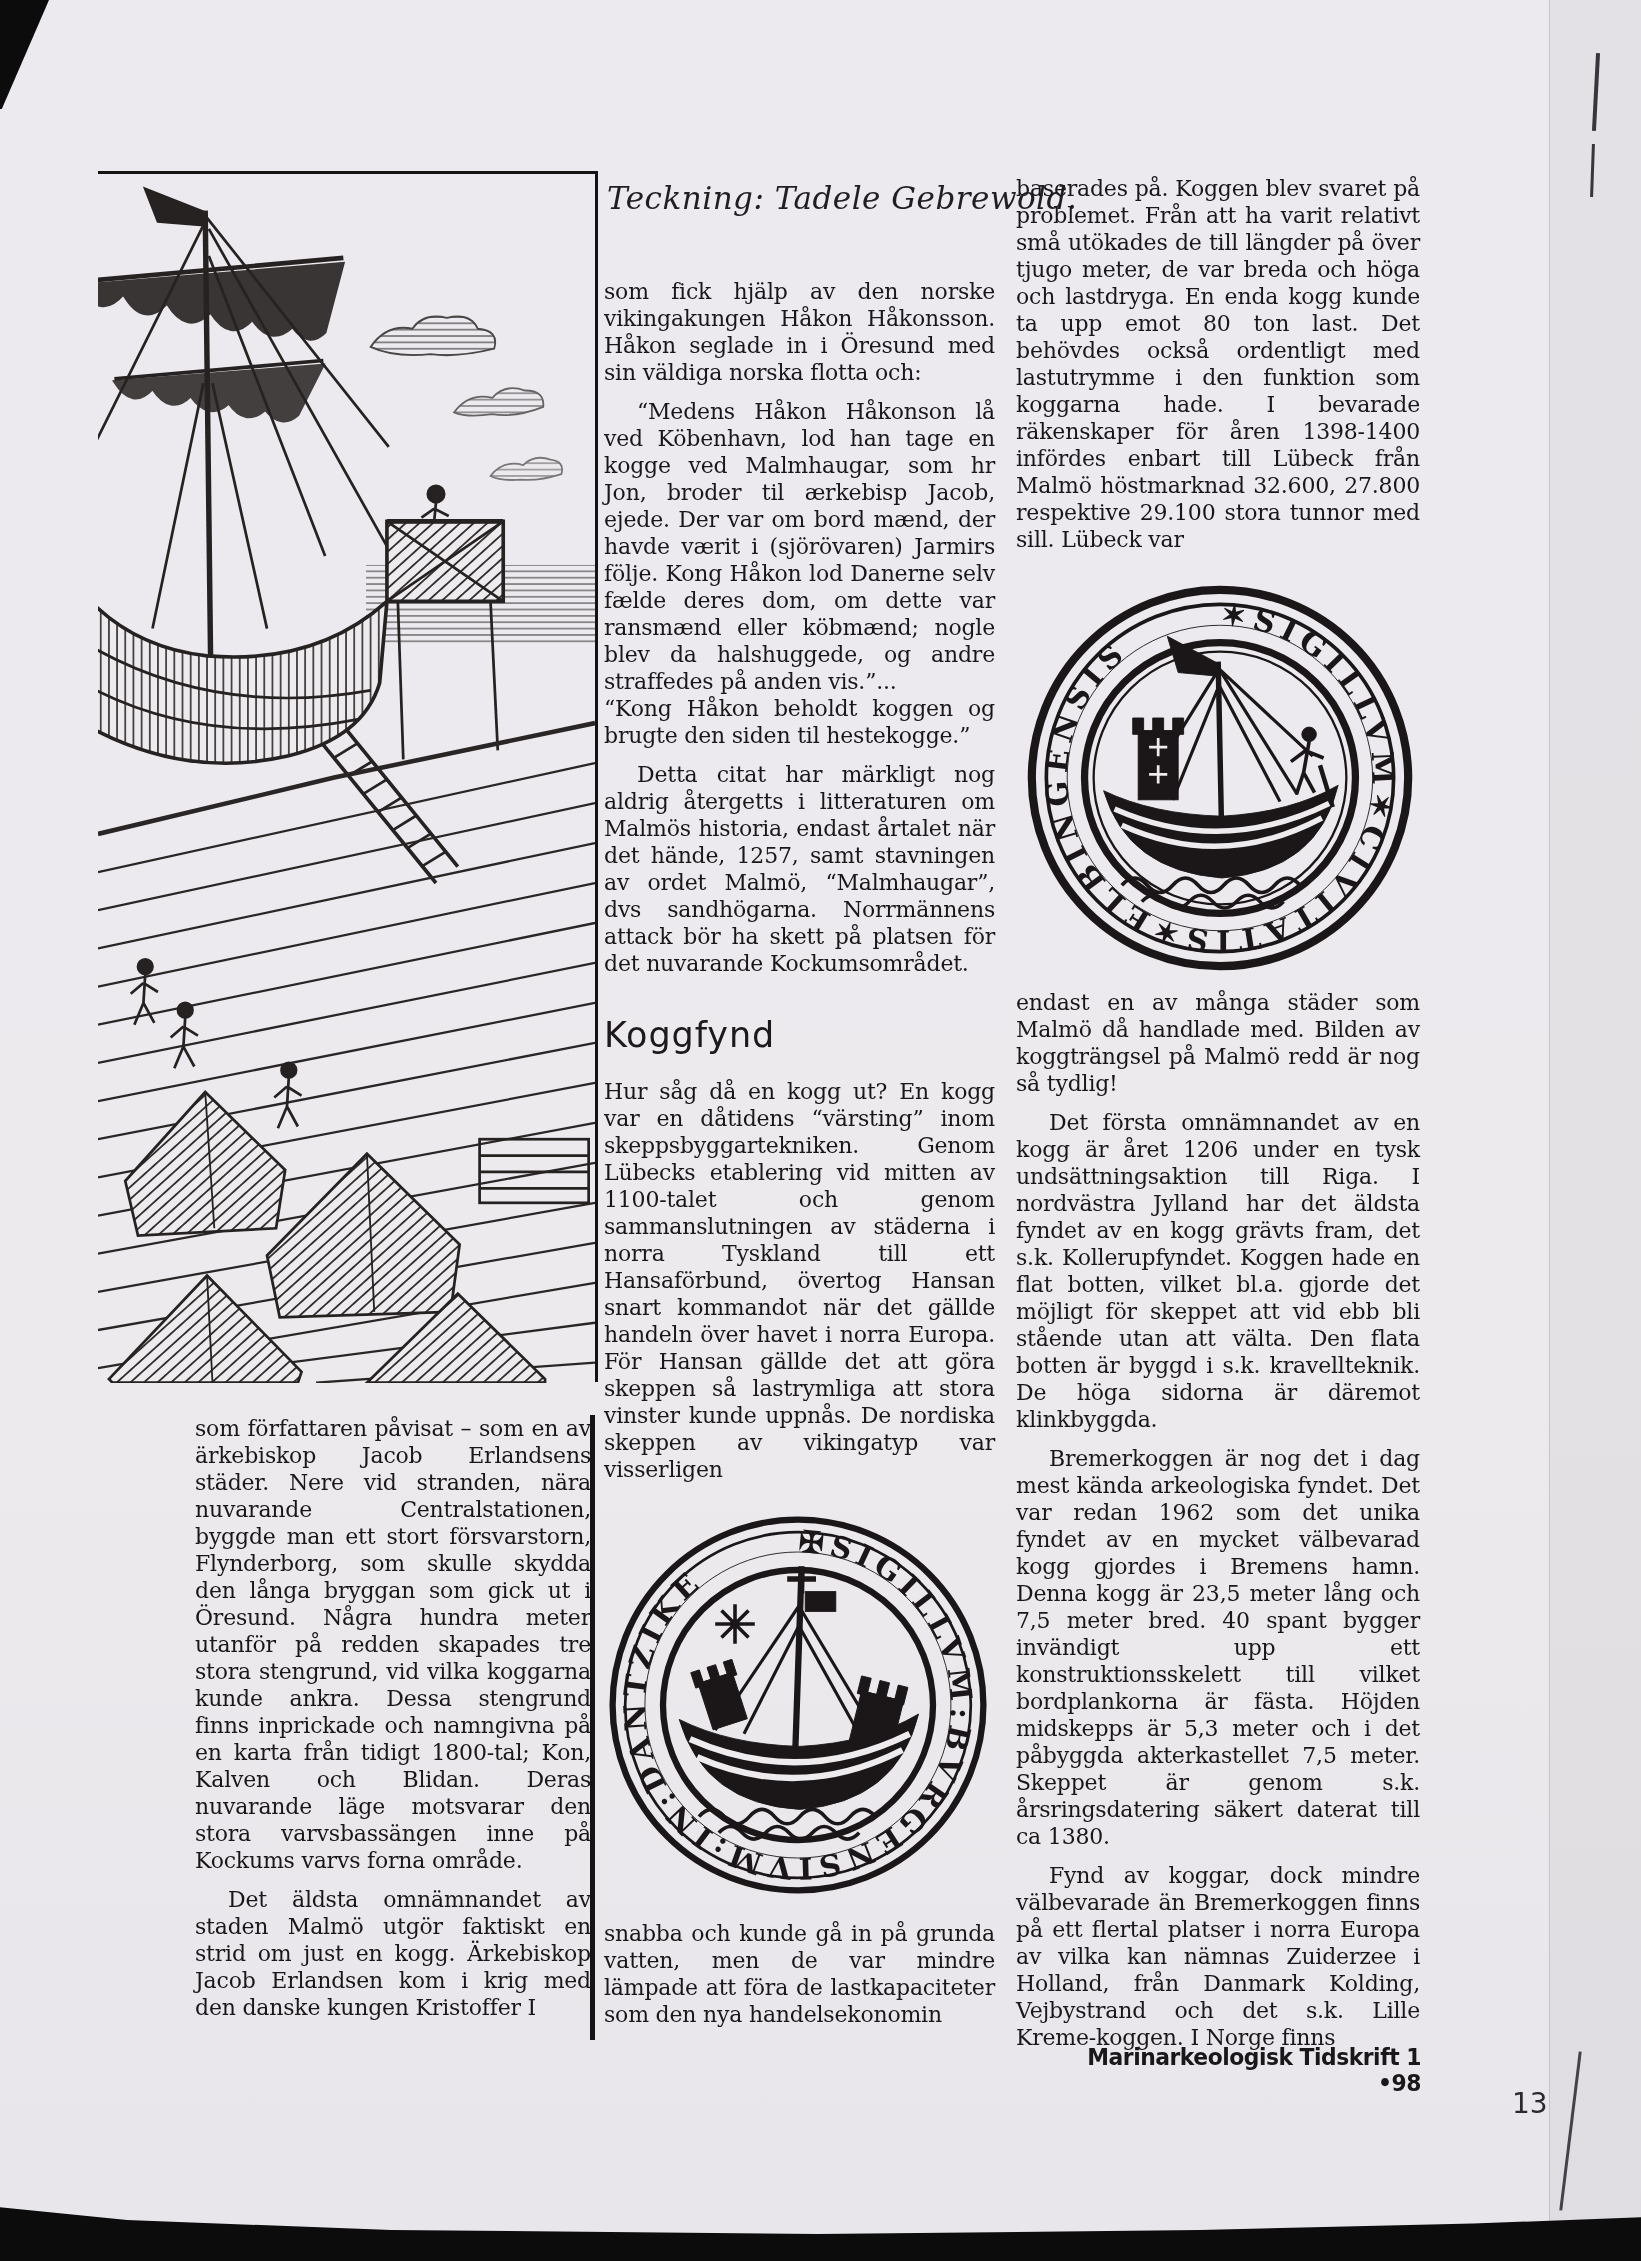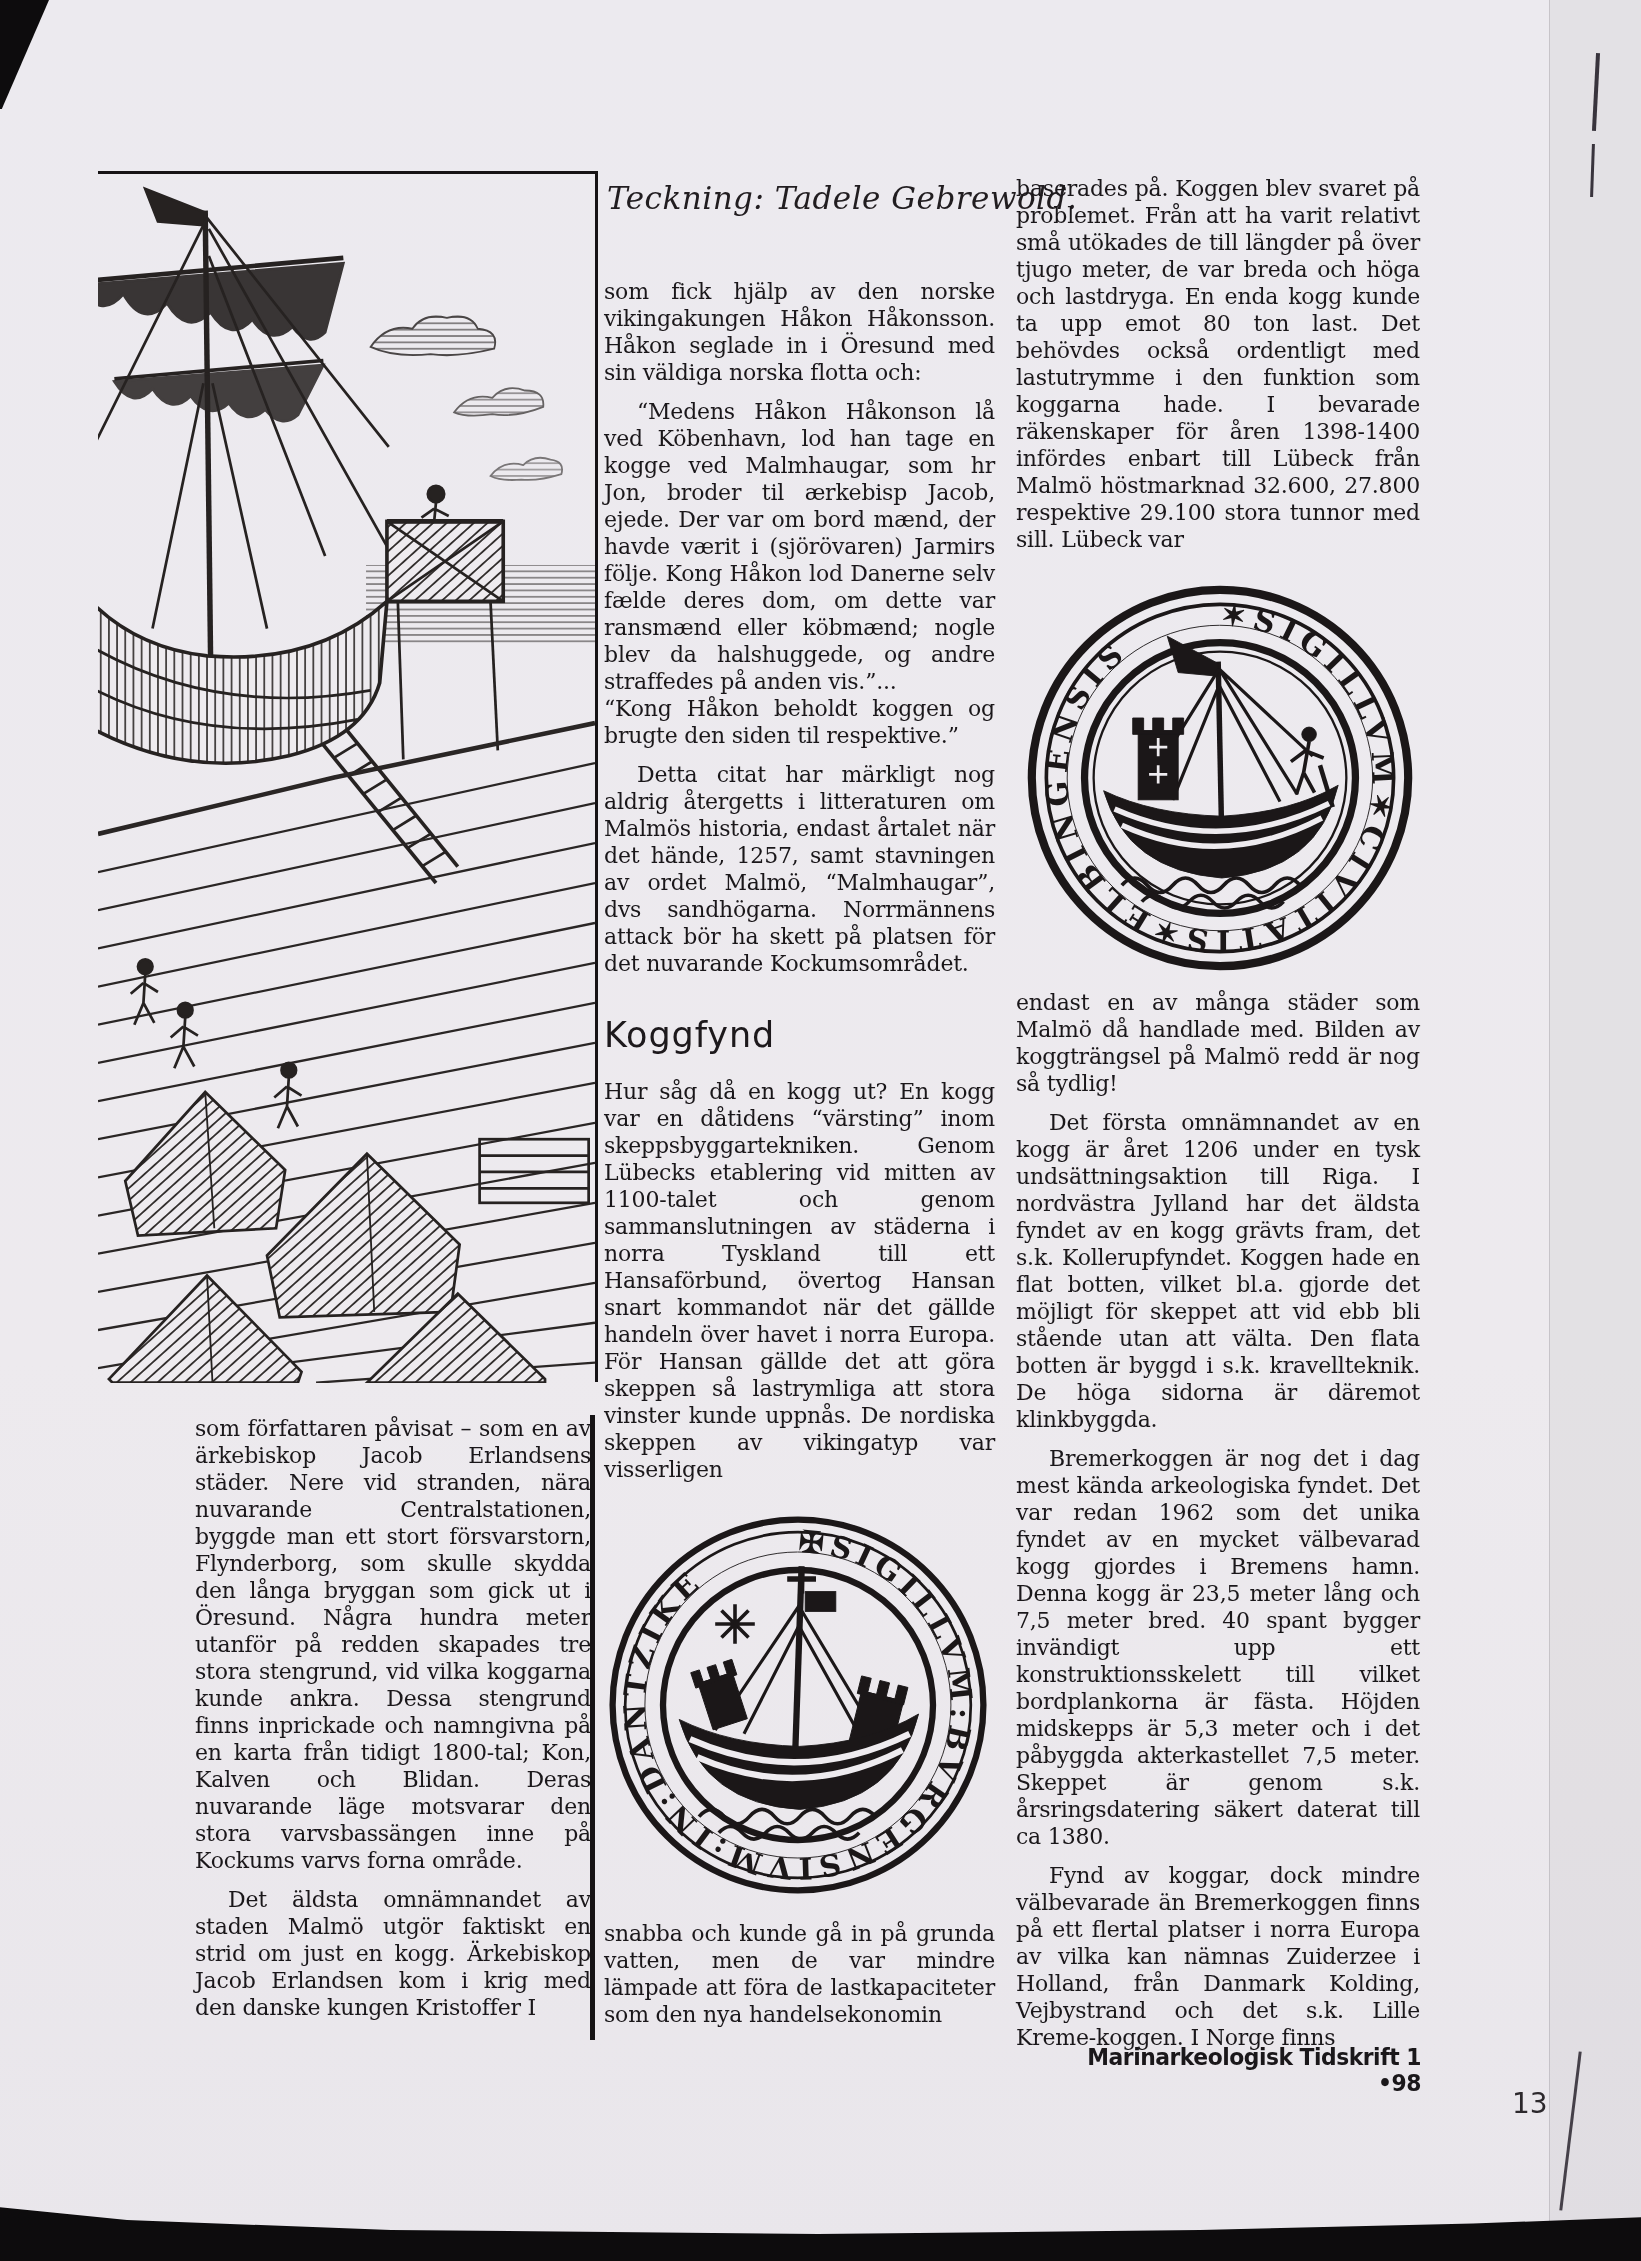--- a/index.html
+++ b/index.html
@@ -116,21 +116,21 @@
         <path d="M420 1080 L540 1080 M420 1098 L540 1098 M420 1116 L540 1116"></path>
       </g>
     </svg>
   </div>
 
   <div class="caption" style="left:607px;top:180px;">Teckning: Tadele Gebrewold.</div>
 
   <div class="col" style="left:604px;top:278px;width:391px;">
     <p>som fick hjälp av den norske vikingakungen Håkon Håkonsson. Håkon seglade in i Öresund med sin väldiga norska flotta och:</p>
     <p class="ind">“Medens Håkon Håkonson lå ved Köbenhavn, lod han tage en kogge ved Malmhaugar, som hr Jon, broder til ærkebisp Jacob, ejede. Der var om bord mænd, der havde værit i (sjörövaren) Jarmirs följe. Kong Håkon lod Danerne selv fælde deres dom, om dette var ransmænd eller köbmænd; nogle blev da halshuggede, og andre straffedes på anden vis.”...</p>
-    <p>“Kong Håkon beholdt koggen og brugte den siden til respektive.”</p>
+    <p>“Kong Håkon beholdt koggen og brugte den siden til hestekogge.”</p>
     <p class="ind">Detta citat har märkligt nog aldrig återgetts i litteraturen om Malmös historia, endast årtalet när det hände, 1257, samt stavningen av ordet Malmö, “Malmhaugar”, dvs sandhögarna. Norrmännens attack bör ha skett på platsen för det nuvarande Kockumsområdet.</p>
   </div>
   <div class="heading" style="left:604px;top:1015px;">Koggfynd</div>
   <div class="col" style="left:604px;top:1078px;width:391px;">
     <p>Hur såg då en kogg ut? En kogg var en dåtidens “värsting” inom skeppsbyggartekniken. Genom Lübecks etablering vid mitten av 1100-talet och genom sammanslutningen av städerna i norra Tyskland till ett Hansaförbund, övertog Hansan snart kommandot när det gällde handeln över havet i norra Europa. För Hansan gällde det att göra skeppen så lastrymliga att stora vinster kunde uppnås. De nordiska skeppen av vikingatyp var visserligen</p>
   </div>
 
   <div class="seal" style="left:600px;top:1507px;">
     <svg width="396" height="396" viewBox="0 0 440 440">
       <g fill="none" stroke="#1b1718">

